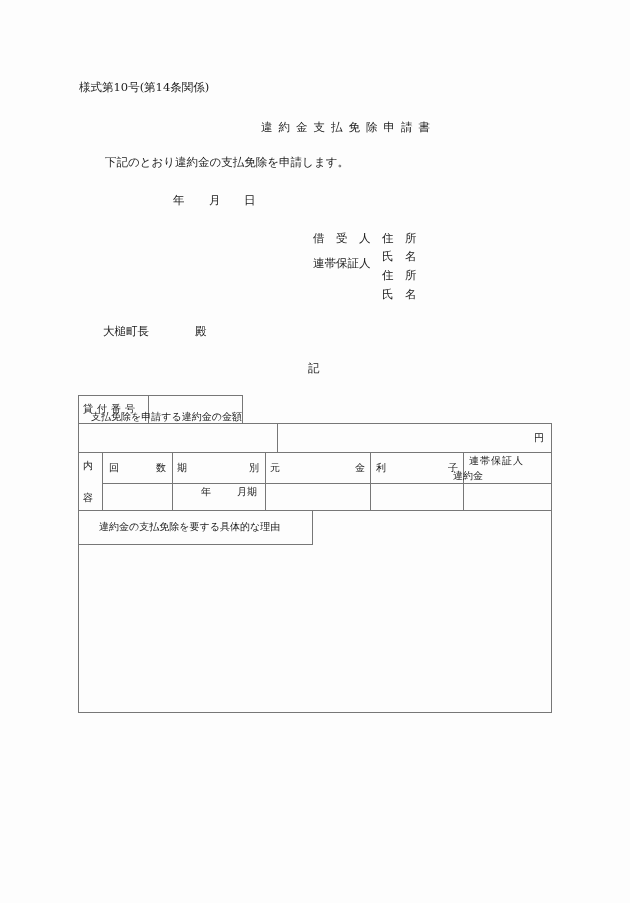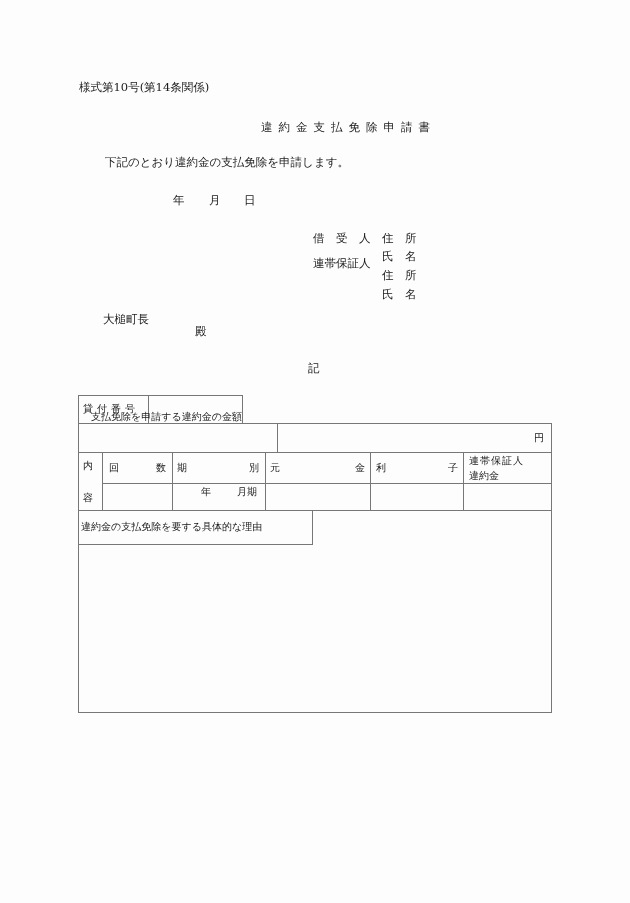--- a/index.html
+++ b/index.html
@@ -28,21 +28,21 @@
 
 <div>
   <span class="abs" style="left:313px;top:231px;">借　受　人</span>
   <span class="abs" style="left:382px;top:231px;">住　所</span>
   <span class="abs" style="left:382px;top:249px;">氏　名</span>
   <span class="abs" style="left:313px;top:256px;">連帯保証人</span>
   <span class="abs" style="left:382px;top:268px;">住　所</span>
   <span class="abs" style="left:382px;top:287px;">氏　名</span>
 </div>
 
-<span class="abs" style="left:103px;top:312px;">大槌町長</span>
+<span class="abs" style="left:103px;top:324px;">大槌町長</span>
 <span class="abs" style="left:195px;top:324px;">殿</span>
 
 <span class="abs" style="left:308px;top:361px;">記</span>
 
 <div>
 
   <div class="line" style="left:78px;top:395px;width:165px;height:1px;"></div>
   <div class="line" style="left:242px;top:395px;width:1px;height:29px;"></div>
   <div class="line" style="left:148px;top:395px;width:1px;height:29px;"></div>
 
@@ -81,23 +81,23 @@
 
 <span class="cell-text" style="left:109px;top:461px;">回</span>
 <span class="cell-text" style="left:156px;top:461px;">数</span>
 <span class="cell-text" style="left:177px;top:461px;">期</span>
 <span class="cell-text" style="left:249px;top:461px;">別</span>
 <span class="cell-text" style="left:270px;top:461px;">元</span>
 <span class="cell-text" style="left:355px;top:461px;">金</span>
 <span class="cell-text" style="left:376px;top:461px;">利</span>
 <span class="cell-text" style="left:448px;top:461px;">子</span>
 <span class="cell-text" style="left:469px;top:454px;letter-spacing:1px;">連帯保証人</span>
-<span class="cell-text" style="left:469px;top:469px;">違約金</span>
+<span class="cell-text" style="left:453px;top:469px;">違約金</span>
 
 <div class="abs" style="left:104px;top:485px;width:67px;height:24px;"></div>
 <span class="cell-text" style="left:201px;top:485px;">年</span>
 <span class="cell-text" style="left:237px;top:485px;">月期</span>
 <div class="abs" style="left:267px;top:485px;width:102px;height:24px;"></div>
 <div class="abs" style="left:372px;top:485px;width:90px;height:24px;"></div>
 <div class="abs" style="left:465px;top:485px;width:85px;height:24px;"></div>
 
-<span class="cell-text" style="left:81px;top:520px;">違約金の支払免除を要する具体的な理由</span>
+<span class="cell-text" style="left:99px;top:520px;">違約金の支払免除を要する具体的な理由</span>
 <div class="abs" style="left:80px;top:546px;width:470px;height:165px;"></div>
 
 </body></html>

